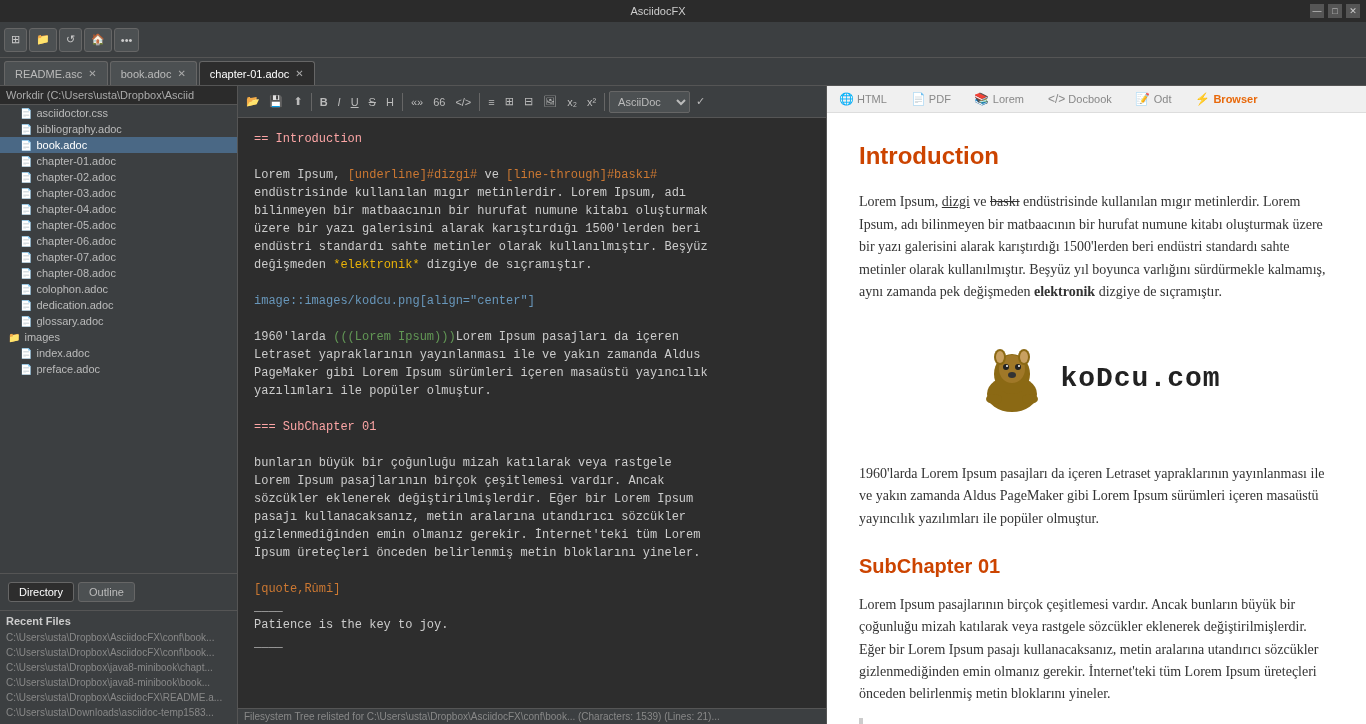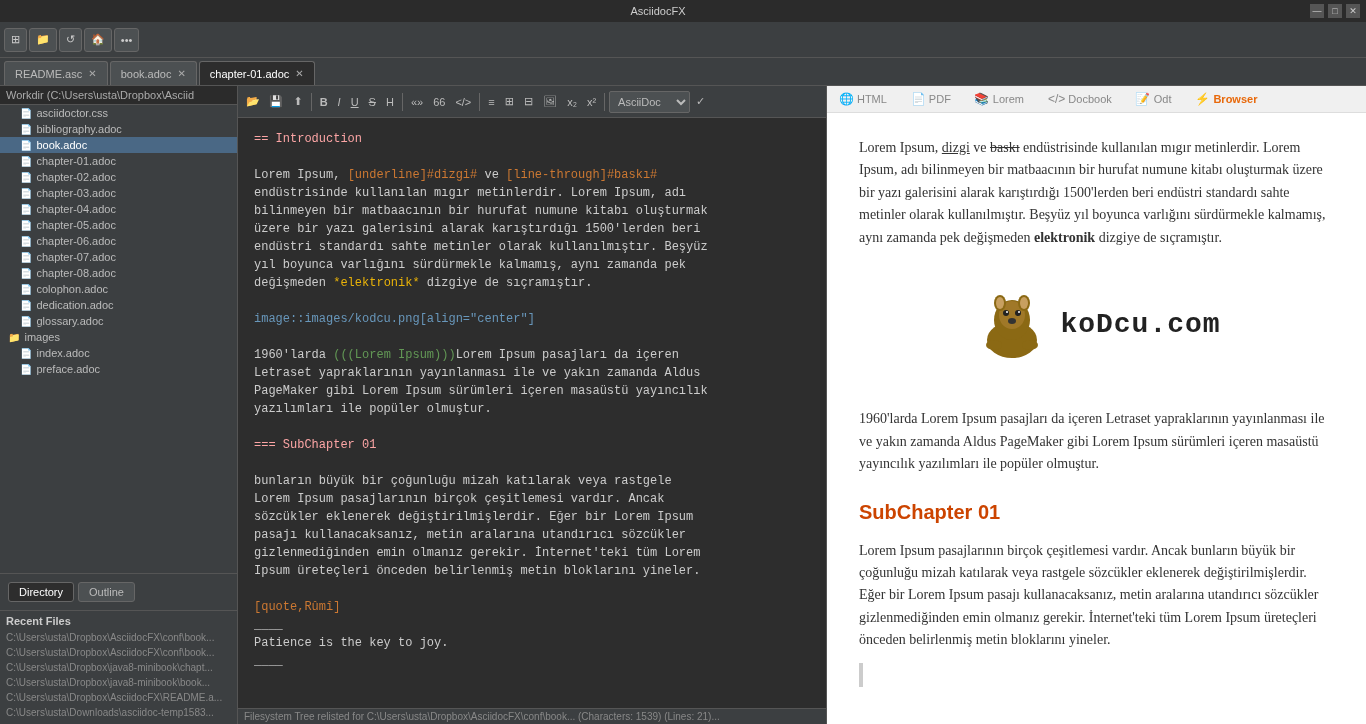--- a/index.html
+++ b/index.html
@@ -245,21 +245,20 @@
     </div>
 
     <div id="editor-content">
       <div class="ed-line ed-heading">== Introduction</div>
       <div class="ed-line"> </div>
       <div class="ed-line ed-normal">Lorem Ipsum, <span class="ed-orange">[underline]#dizgi#</span> ve <span class="ed-orange">[line-through]#baskı#</span></div>
       <div class="ed-line ed-normal">endüstrisinde kullanılan mıgır metinlerdir. Lorem Ipsum, adı</div>
       <div class="ed-line ed-normal">bilinmeyen bir matbaacının bir hurufat numune kitabı oluşturmak</div>
       <div class="ed-line ed-normal">üzere bir yazı galerisini alarak karıştırdığı 1500'lerden beri</div>
       <div class="ed-line ed-normal">endüstri standardı sahte metinler olarak kullanılmıştır. Beşyüz</div>
-      <div class="ed-line ed-normal">yıl boyunca varlığını sürdürmekle kalmamış, aynı zamanda pek</div>
       <div class="ed-line ed-normal">değişmeden <span style="color:#eab308">*elektronik*</span> dizgiye de sıçramıştır.</div>
       <div class="ed-line"> </div>
       <div class="ed-line ed-macro">image::images/kodcu.png[align="center"]</div>
       <div class="ed-line"> </div>
       <div class="ed-line ed-normal">1960'larda <span class="ed-comment">(((Lorem Ipsum)))</span>Lorem Ipsum pasajları da içeren</div>
       <div class="ed-line ed-normal">Letraset yapraklarının yayınlanması ile ve yakın zamanda Aldus</div>
       <div class="ed-line ed-normal">PageMaker gibi Lorem Ipsum sürümleri içeren masaüstü yayıncılık</div>
       <div class="ed-line ed-normal">yazılımları ile popüler olmuştur.</div>
       <div class="ed-line"> </div>
       <div class="ed-line ed-heading">=== SubChapter 01</div>
@@ -302,20 +301,21 @@
         <span class="preview-tab-icon">📝</span>
         <span>Odt</span>
       </div>
       <div class="preview-tab active">
         <span class="preview-tab-icon" style="color:#f5a623;">⚡</span>
         <span style="color:#e8690b; font-weight:bold;">Browser</span>
       </div>
     </div>
 
     <div id="preview-content">
+      <h1 class="preview-h1">Introduction</h1>
 
       <p class="preview-p">
         Lorem Ipsum, <span class="preview-u">dizgi</span> ve <span class="preview-s">baskı</span> endüstrisinde kullanılan mıgır metinlerdir. Lorem Ipsum, adı bilinmeyen bir matbaacının bir hurufat numune kitabı oluşturmak üzere bir yazı galerisini alarak karıştırdığı 1500'lerden beri endüstri standardı sahte metinler olarak kullanılmıştır. Beşyüz yıl boyunca varlığını sürdürmekle kalmamış, aynı zamanda pek değişmeden <span class="preview-b">elektronik</span> dizgiye de sıçramıştır.
       </p>
 
       <div class="preview-img-box">
         <div class="logo-img">
           <svg width="80" height="80" viewBox="0 0 80 80">
 
             <ellipse cx="40" cy="55" rx="25" ry="18" fill="#8B6914"></ellipse>

